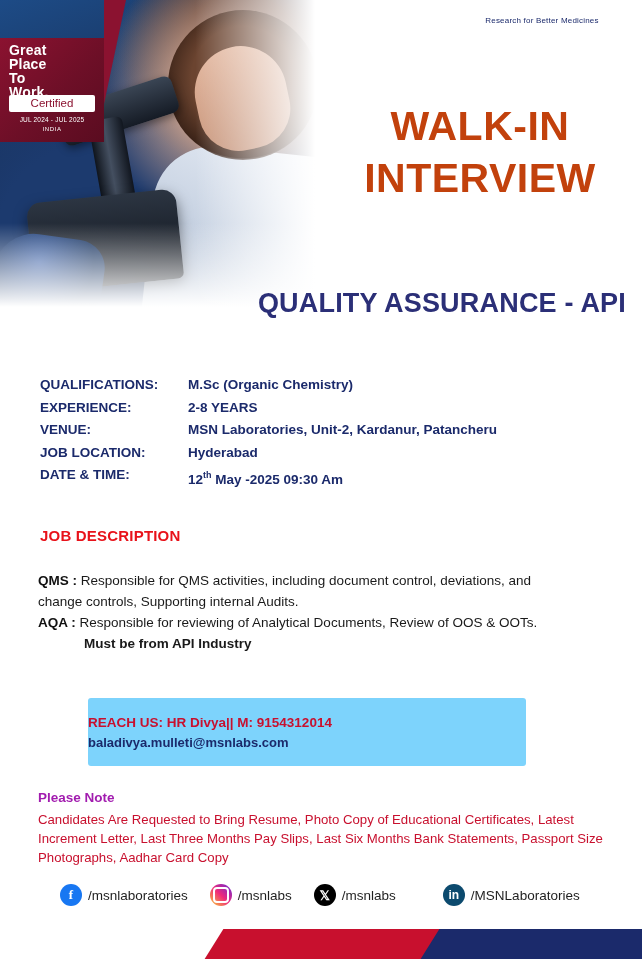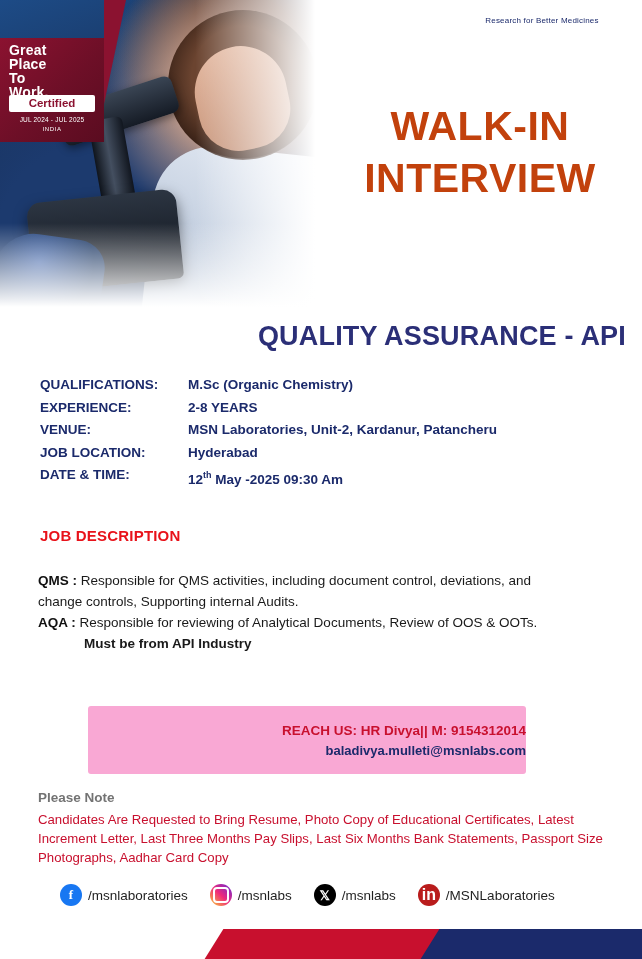--- a/index.html
+++ b/index.html
@@ -141,21 +141,21 @@
     letter-spacing: .2px;
   }
   .gptw-cert {
     position: absolute;
     left: 9px;
     top: 57px;
     width: 86px;
     height: 17px;
     background: #ffffff;
     color: #8b1230;
-    font-weight: bold;
+    font-weight: normal;
     font-size: 11.5px;
     line-height: 17px;
     text-align: center;
     border-radius: 2px;
   }
   .gptw-dates {
     position: absolute;
     left: 9px;
     top: 78px;
     width: 86px;
@@ -244,21 +244,21 @@
     letter-spacing: .5px;
   }
 
   .dept-band {
     position: absolute;
     left: 0;
     top: 288px;
     width: 642px;
     height: 64px;
     display: flex;
-    align-items: flex-end;
+    align-items: flex-start;
     justify-content: flex-end;
     padding-right: 16px;
     box-sizing: border-box;
   }
   .dept-title {
     color: #2b2f77;
     font-weight: bold;
     font-size: 27px;
     letter-spacing: .2px;
   }
@@ -303,46 +303,45 @@
   .jobdesc b { color: #111; }
   .must { font-weight: bold; padding-left: 46px; }
 
   
   .contact-box {
     position: absolute;
     left: 88px;
     top: 698px;
     width: 438px;
     height: 68px;
-    background: #f9a8d4;
+    background: #7dd3fc;
     border-radius: 3px;
     display: flex;
     flex-direction: column;
-    align-items: flex-end;
+    align-items: flex-start;
     justify-content: center;
-    margin-top: 8px;
   }
   .contact-line1 {
     color: #c8102e;
     font-weight: bold;
     font-size: 13.5px;
     margin-bottom: 5px;
   }
   .contact-line2 {
     color: #1b2a6b;
     font-weight: bold;
     font-size: 13px;
   }
 
   
   .note-title {
     position: absolute;
     left: 38px;
     top: 790px;
-    color: #737373;
+    color: #a21caf;
     font-weight: bold;
     font-size: 13.5px;
   }
   .note-body {
     position: absolute;
     left: 38px;
     top: 810px;
     width: 580px;
     color: #c8102e;
     font-size: 13.2px;
@@ -382,21 +381,21 @@
   }
   .sicon.fb { background: #1877f2; font-family: "Liberation Serif", serif; }
   .sicon.ig { background: linear-gradient(45deg, #f9ce34, #ee2a7b 50%, #6228d7); }
   .sicon.ig::after {
     content: "";
     width: 12px; height: 12px;
     border: 2px solid #fff;
     border-radius: 4px;
   }
   .sicon.x { background: #000000; }
-  .sicon.li { background: #b91c1c; font-size: 16px; }
+  .sicon.li { background: #0c4a6e; font-size: 12px; margin-left: 25px; }
 
   
   .footer {
     position: absolute;
     left: 0;
     bottom: 0;
     width: 642px;
     height: 30px;
     overflow: hidden;
   }

